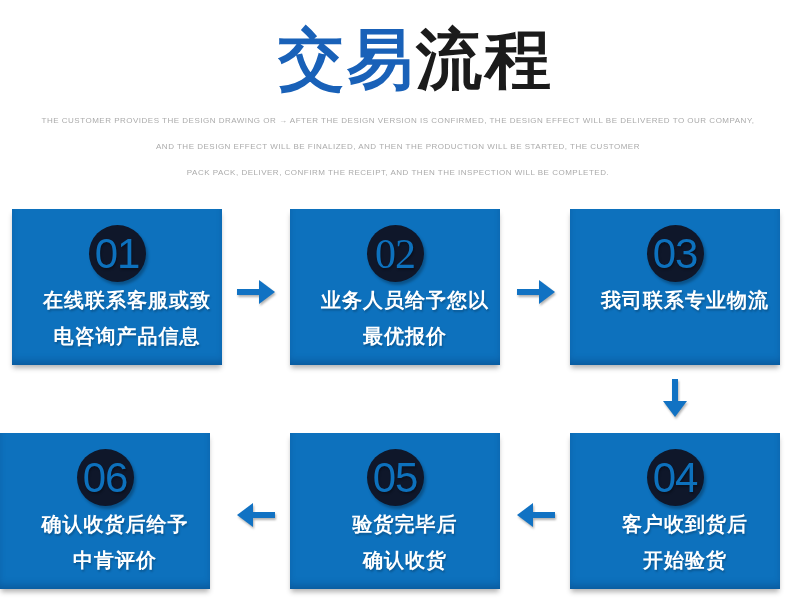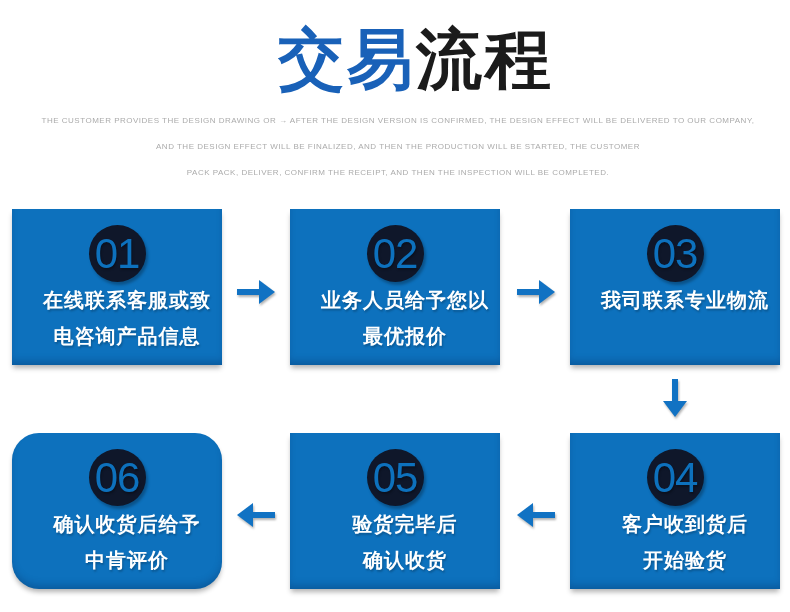--- a/index.html
+++ b/index.html
@@ -50,23 +50,23 @@
   .step-card {
     position: absolute;
     width: 210px;
     height: 156px;
     background: #0d71bd;
     text-align: center;
     box-shadow: inset 0 -6px 8px -3px rgba(0, 20, 60, 0.28),
                 0 4px 5px -1px rgba(0, 0, 0, 0.30);
   }
   .pos-r1c1 { left: 12px;  top: 209px; }
-  .pos-r1c2 { left: 290px; top: 209px; }
+  .pos-r1c2 { left: 290px; top: 209px; font-family: Liberation Serif, serif; }
   .pos-r1c3 { left: 570px; top: 209px; }
-  .pos-r2c1 { left: 12px;  top: 433px; border-radius: 27px; }
+  .pos-r2c1 { left: 0;  top: 433px; }
   .pos-r2c2 { left: 290px; top: 433px; }
   .pos-r2c3 { left: 570px; top: 433px; }
 
   .badge {
     width: 57px;
     height: 57px;
     margin: 16px auto 0 auto;
     border-radius: 50%;
     background: #0f172a;
     box-shadow: 2px 3px 3px rgba(0, 0, 0, 0.28);

